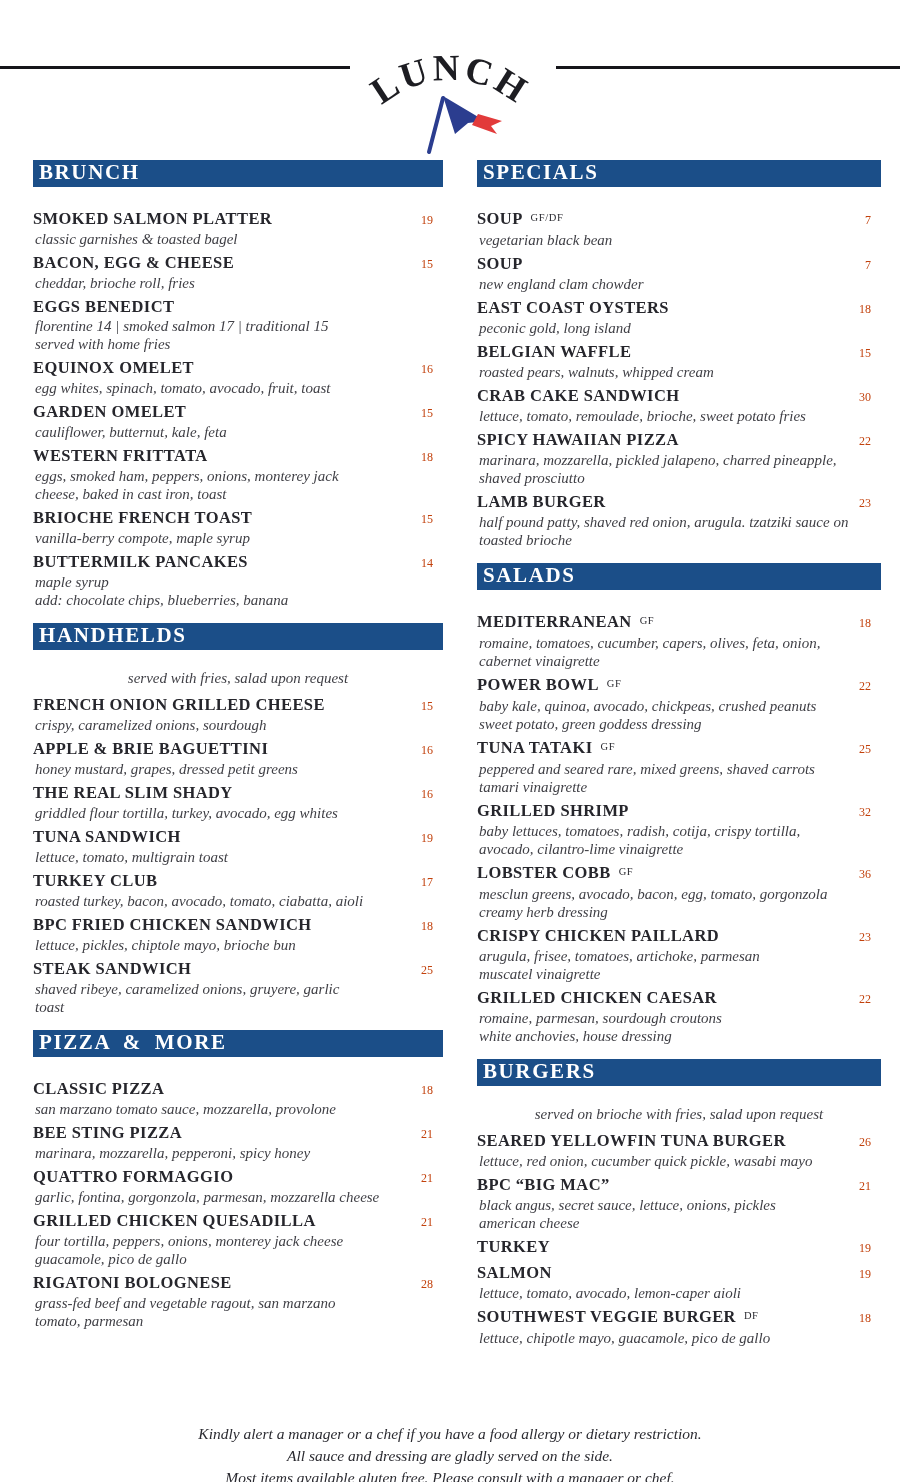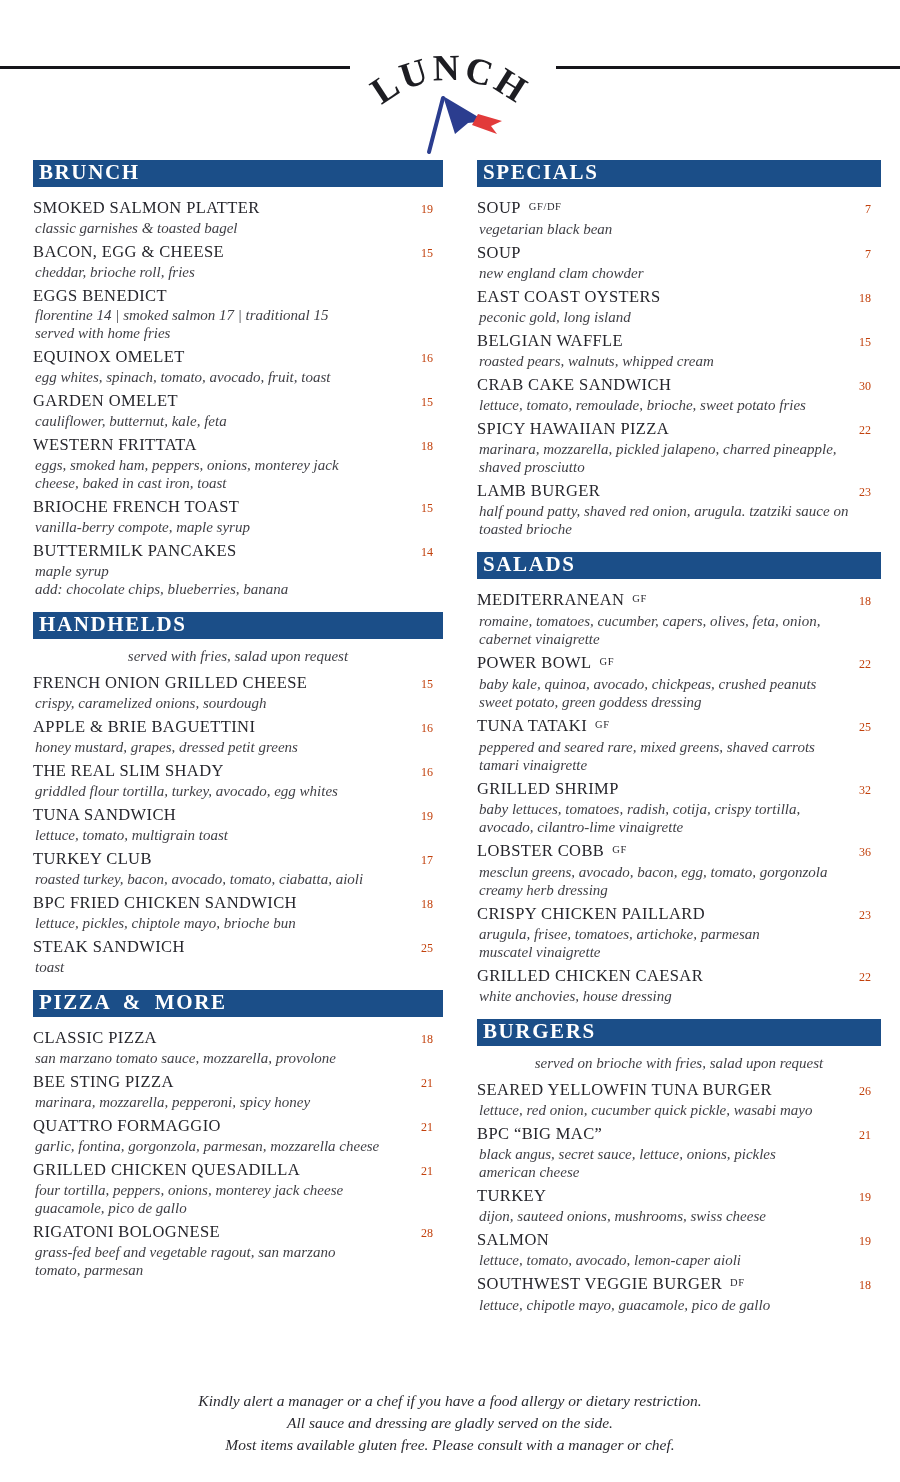--- a/index.html
+++ b/index.html
@@ -30,21 +30,21 @@
   .col{flex:0 0 auto;}
   .col.left{width:410px;}
   .col.right{width:404px;}
   
   .menu-section{margin-bottom:14px;}
   .bar{
     background:var(--bar-blue);
     height:27px;
     display:flex;align-items:center;
     padding-left:6px;
-    margin-bottom:11px;
+    margin-bottom:22px;
   }
   .bar-title{
     color:#ffffff;
     font-weight:bold;
     font-size:21px;
     letter-spacing:1.6px;
     word-spacing:6px;
     line-height:1;
     transform:translateY(-1px);
   }
@@ -56,20 +56,21 @@
     margin:-2px 0 8px 0;
   }
   
   .item{margin-bottom:5px;}
   .row{display:flex;align-items:baseline;line-height:20px;}
   .item-name{
     font-size:16.5px;
     letter-spacing:.4px;
     color:var(--ink);
     white-space:nowrap;
+    font-weight:bold;
   }
   .item-tag{
     font-size:10.5px;
     letter-spacing:.6px;
     margin-left:8px;
     position:relative;
     top:-3px;
     color:#2a2a30;
   }
   .item-tag:empty{display:none;}
@@ -261,20 +262,21 @@
     </div>
   <div class="item-desc-line">lettuce, pickles, chiptole mayo, brioche bun</div>
           </div>
 
   <div class="item">
     <div class="row">
       <span class="item-name">STEAK SANDWICH</span>
 
       <span class="item-price">25</span>
     </div>
+  <div class="item-desc-line">shaved ribeye, caramelized onions, gruyere, garlic</div>
             <div class="item-desc-line">toast</div>
           </div>
 </div>
   </section>
 
   <section class="menu-section">
     <div class="bar">
       <span class="bar-title">PIZZA &amp; MORE</span>
     </div>
 
@@ -467,20 +469,21 @@
   <div class="item-desc-line">arugula, frisee, tomatoes, artichoke, parmesan</div>
             <div class="item-desc-line">muscatel vinaigrette</div>
           </div>
 
   <div class="item">
     <div class="row">
       <span class="item-name">GRILLED CHICKEN CAESAR</span>
 
       <span class="item-price">22</span>
     </div>
+  <div class="item-desc-line">romaine, parmesan, sourdough croutons</div>
             <div class="item-desc-line">white anchovies, house dressing</div>
           </div>
 </div>
   </section>
 
   <section class="menu-section">
     <div class="bar">
       <span class="bar-title">BURGERS</span>
     </div>
     <div class="note">served on brioche with fries, salad upon request</div>
@@ -503,21 +506,20 @@
   <div class="item-desc-line">black angus, secret sauce, lettuce, onions, pickles</div>
             <div class="item-desc-line">american cheese</div>
           </div>
 
   <div class="item">
     <div class="row">
       <span class="item-name">TURKEY</span>
 
       <span class="item-price">19</span>
     </div>
-  <div class="item-desc-line">dijon, sauteed onions, mushrooms, swiss cheese</div>
           </div>
 
   <div class="item">
     <div class="row">
       <span class="item-name">SALMON</span>
 
       <span class="item-price">19</span>
     </div>
   <div class="item-desc-line">lettuce, tomato, avocado, lemon-caper aioli</div>
           </div>

